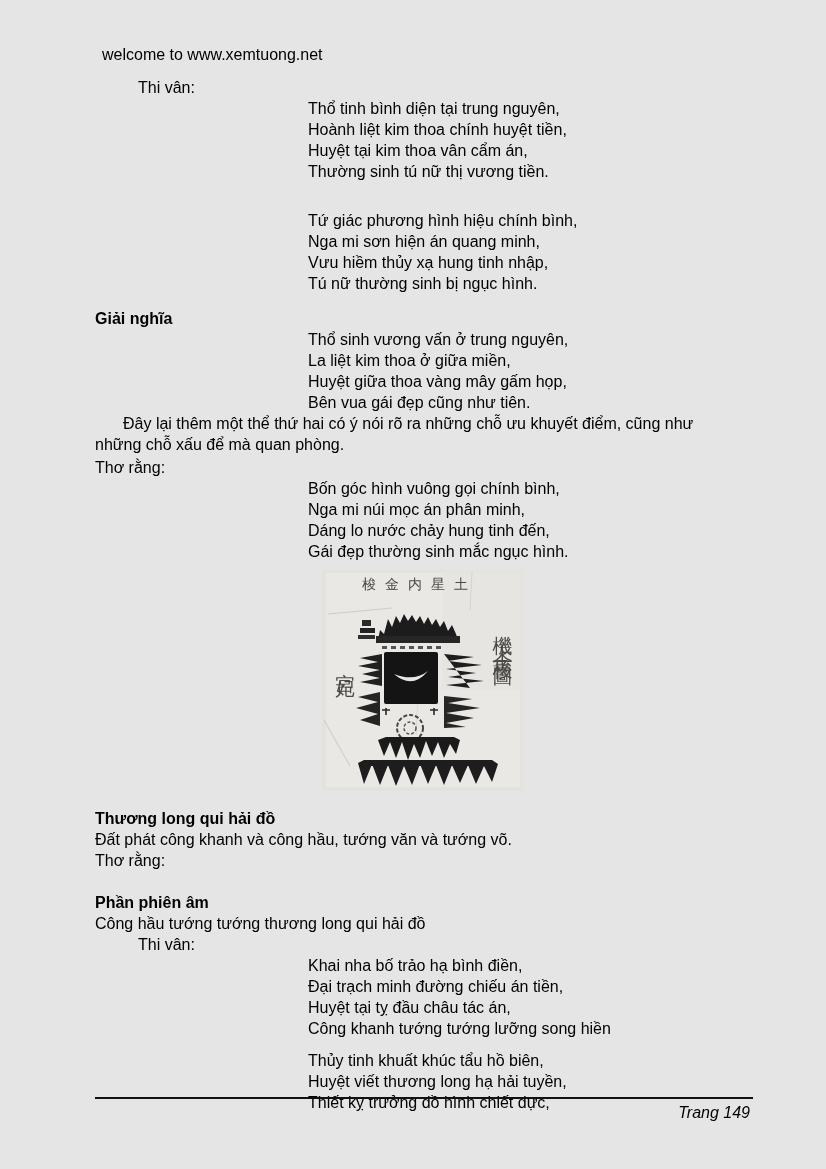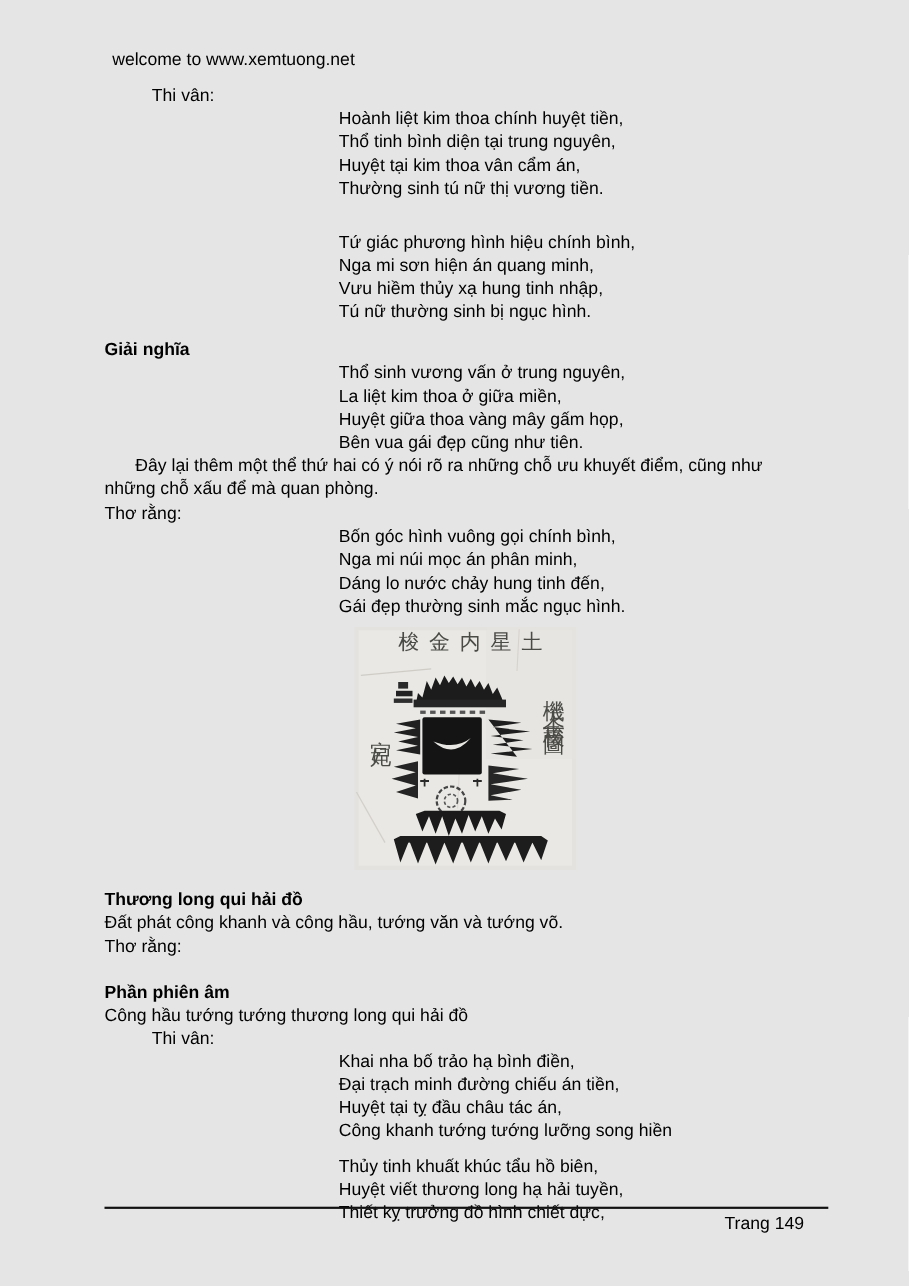--- a/index.html
+++ b/index.html
@@ -19,39 +19,39 @@
   .mt17{margin-top:17px;}
   .mt21{margin-top:21px;}
   .center{text-align:left;}
   .bold{font-weight:bold;}
   .para-l1{text-indent:28px;}
   .scan{
     position:relative;margin-left:227px;margin-top:8px;width:202px;height:221px;
   }
   .scan svg{display:block;}
   .scan-cap{position:absolute;color:#4a4a46;}
-  .cap-top{left:40px;top:4px;font-size:19px;letter-spacing:9px;white-space:nowrap;}
+  .cap-top{left:40px;top:4px;font-size:14px;letter-spacing:9px;white-space:nowrap;}
   .cap-right{left:170px;top:50px;font-size:20px;writing-mode:vertical-rl;letter-spacing:8px;}
   .cap-left{left:13px;top:88px;font-size:19px;writing-mode:vertical-rl;letter-spacing:7px;}
   .footer-rule{position:absolute;left:95px;top:1097px;width:658px;height:1.5px;background:#111;}
-  .footer-page{position:absolute;left:79px;top:1102px;width:652px;text-align:right;}
+  .footer-page{position:absolute;left:98px;top:1102px;width:652px;text-align:right;font-style:italic;}
 </style>
 </head>
 <body>
 
 <div class="page">
   <div class="content">
 
     <div class="site-header">welcome to www.xemtuong.net</div>
 
     <div class="lbl-indent">Thi vân:</div>
 
     <div class="verse">
+      <div>Thổ tinh bình diện tại trung nguyên,</div>
       <div>Hoành liệt kim thoa chính huyệt tiền,</div>
-      <div>Thổ tinh bình diện tại trung nguyên,</div>
       <div>Huyệt tại kim thoa vân cẩm án,</div>
       <div>Thường sinh tú nữ thị vương tiền.</div>
     </div>
 
     <div class="verse mt12">
       <div>Tứ giác phương hình hiệu chính bình,</div>
       <div>Nga mi sơn hiện án quang minh,</div>
       <div>Vưu hiềm thủy xạ hung tinh nhập,</div>
       <div>Tú nữ thường sinh bị ngục hình.</div>
     </div>

